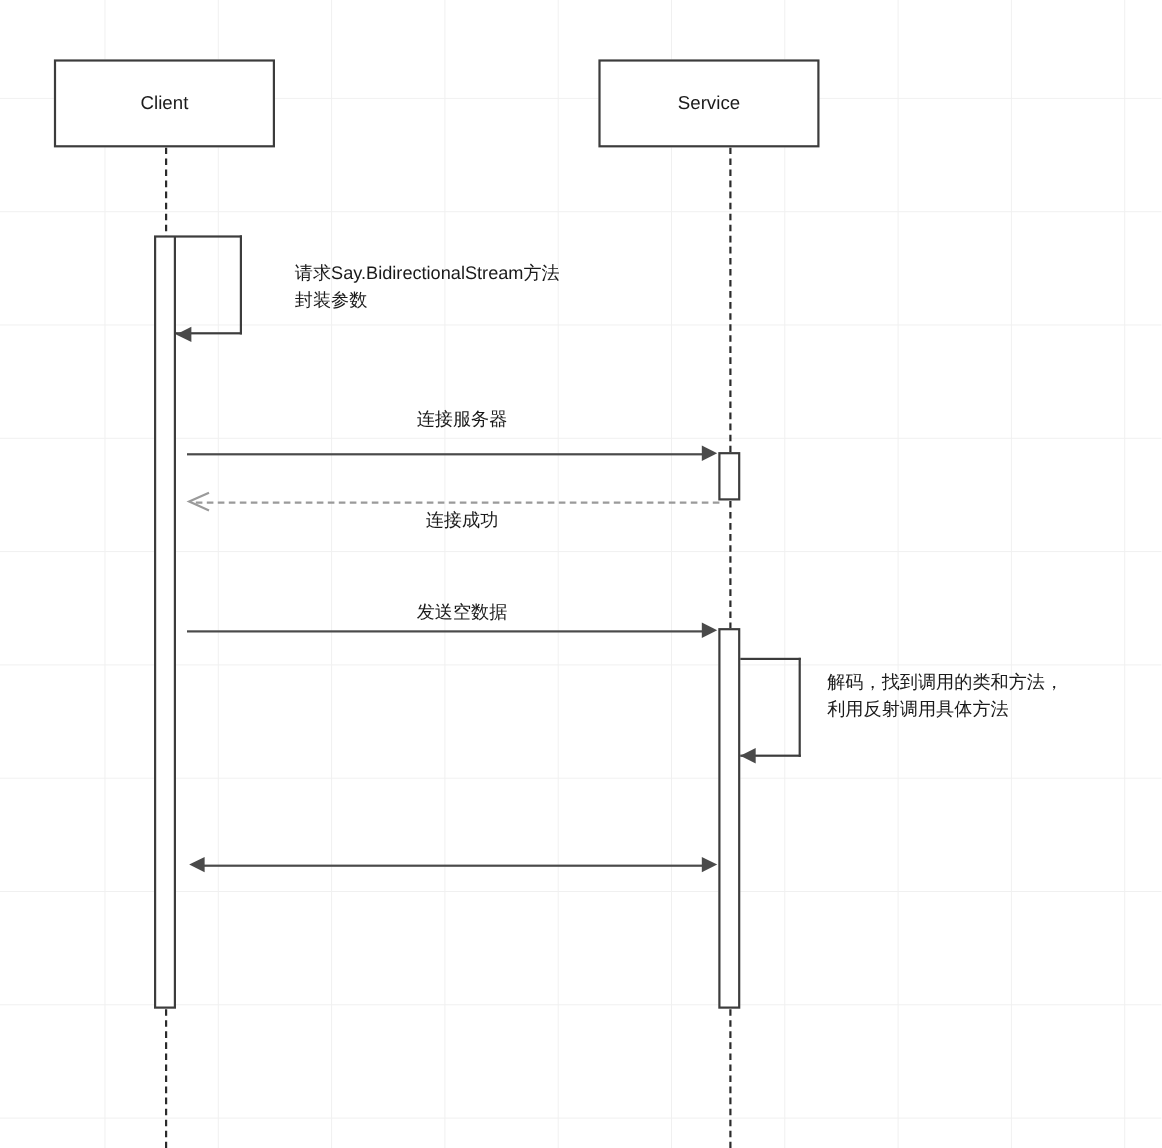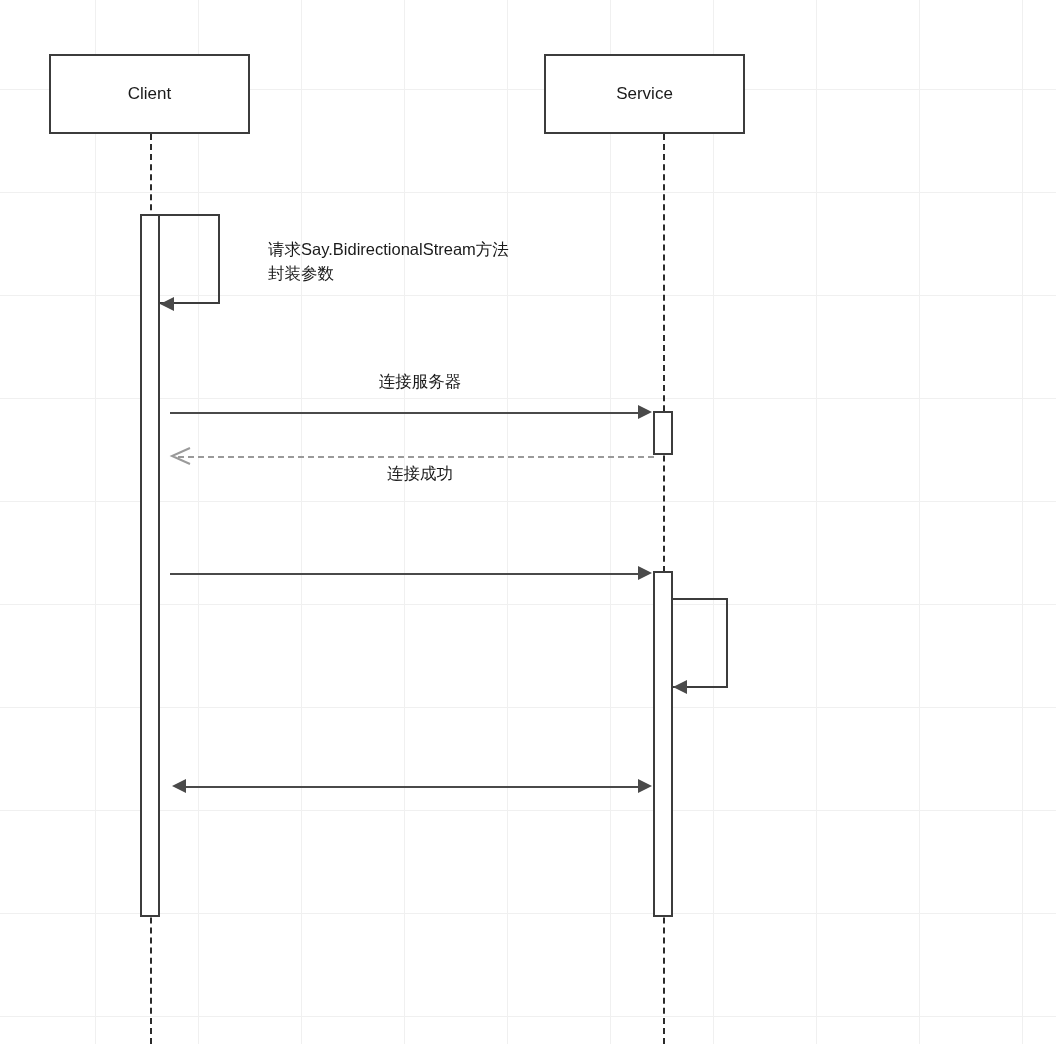--- a/index.html
+++ b/index.html
@@ -126,21 +126,24 @@
   <div class="msg-label" style="left:300px; top:370px; width:240px;">连接服务器</div>
 
   <div class="msg-line dashed" style="left:178px; top:456px; width:476px;"></div>
   <svg class="overlay">
     <polyline points="190,448 172,456 190,464" fill="none" stroke="#9a9a9a" stroke-width="2"></polyline>
   </svg>
   <div class="msg-label" style="left:300px; top:414px; width:240px;margin-top:48px;">连接成功</div>
 
   <div class="msg-line" style="left:170px; top:573px; width:470px;"></div>
   <div class="arrow-head arrow-right" style="left:638px; top:566px;"></div>
+  <div class="msg-label" style="left:300px; top:546px; width:240px;">发送空数据</div>
 
   <div class="self-loop" style="left:673px; top:598px; width:55px; height:90px;"></div>
   <div class="arrow-head arrow-left" style="left:673px; top:680px;"></div>
+  <div class="note-label" style="left:752px; top:608px;">解码，找到调用的类和方法，
+利用反射调用具体方法</div>
 
   <div class="msg-line" style="left:184px; top:786px; width:456px;"></div>
   <div class="arrow-head arrow-left" style="left:172px; top:779px;"></div>
   <div class="arrow-head arrow-right" style="left:638px; top:779px;"></div>
 
 </div>
 
 </body></html>

